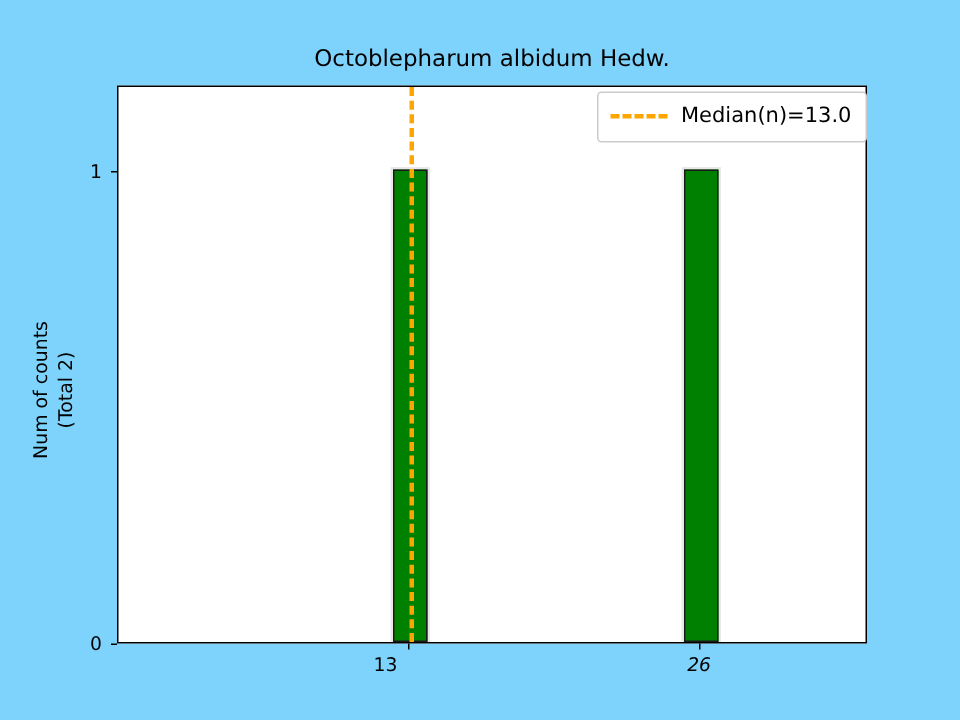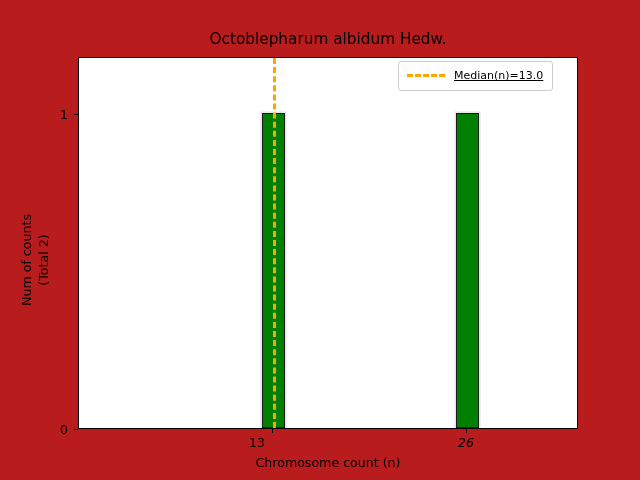--- a/index.html
+++ b/index.html
@@ -7,21 +7,21 @@
     padding: 0;
     background: #ffffff;
   }
   body {
     font-family: "DejaVu Sans", sans-serif;
   }
   #figure {
     position: relative;
     width: 640px;
     height: 480px;
-    background: #b91c1c;
+    background: #7dd3fc;
     overflow: hidden;
   }
 
   
   #chart-title {
     position: absolute;
     left: 78px;
     top: 30px;
     width: 500px;
     text-align: center;
@@ -151,25 +151,24 @@
     height: 0;
     border-top: 3.2px dashed #ffa500;
     margin-right: 9px;
     flex: 0 0 38px;
   }
   .legend-texts {
     display: flex;
     flex-direction: column;
   }
   .legend-label {
-    font-size: 11px;
+    font-size: 14px;
     color: #000000;
     white-space: nowrap;
     line-height: 1.42;
-    text-decoration: underline;
   }
 </style>
 </head>
 <body>
 
 <div id="figure">
 
   <div id="chart-title">Octoblepharum albidum Hedw.</div>
 
   <div id="ylabel-wrap">
@@ -188,21 +187,20 @@
   <div class="tick-x" id="tickx-0" style="left: 272.03px;"></div>
   <div class="tick-x" id="tickx-1" style="left: 466.06px;"></div>
   <div class="ticklabel-x" id="tickxl-0" style="left: 257px;">13</div>
   <div class="ticklabel-x" id="tickxl-1" style="left: 466.06px; font-style: italic;">26</div>
 
   <div class="tick-y" id="ticky-0" style="top: 429px;"></div>
   <div class="tick-y" id="ticky-1" style="top: 113.746px;"></div>
   <div class="ticklabel-y" id="tickyl-0" style="top: 429px;">0</div>
   <div class="ticklabel-y" id="tickyl-1" style="top: 113.746px;">1</div>
 
-  <div id="xlabel">Chromosome count (n)</div>
 
   <div id="legend">
     <div class="legend-row">
       <span class="legend-sample" style="border-top-color: rgb(255, 165, 0);"></span>
       <span class="legend-texts">
         <span class="legend-label">Median(n)=13.0</span>
       </span>
     </div>
   </div>
 

